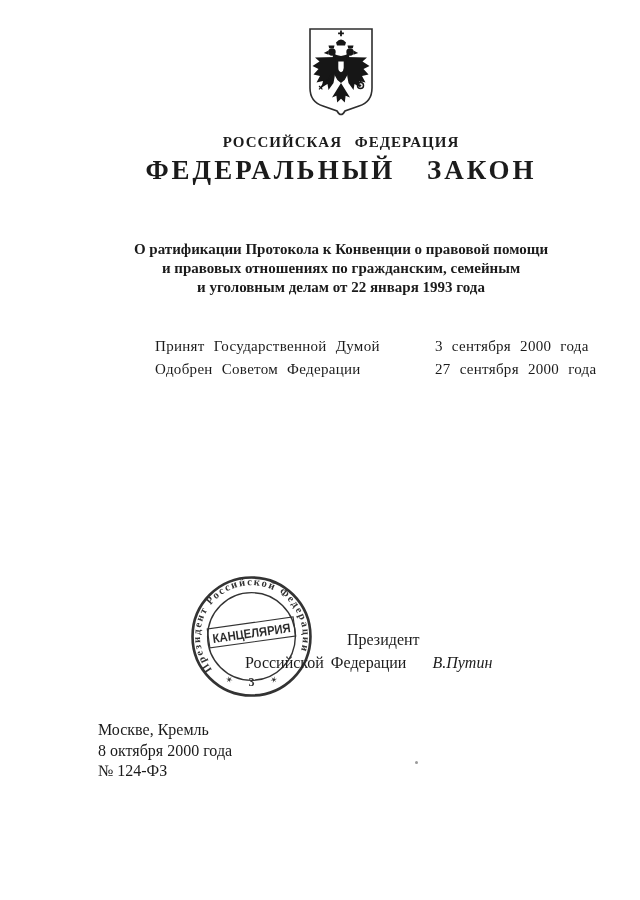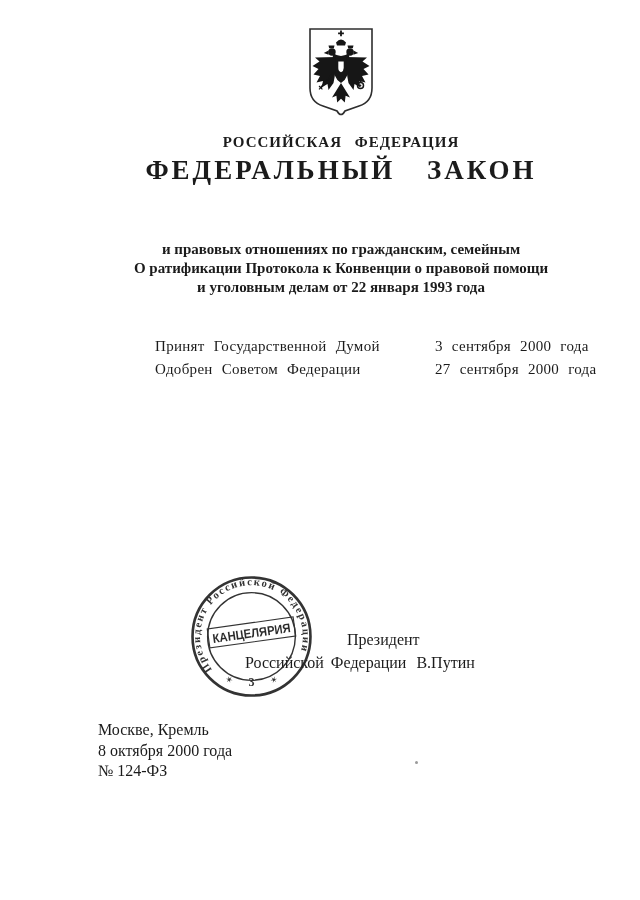--- a/index.html
+++ b/index.html
@@ -25,21 +25,21 @@
     display:grid;grid-template-columns:280px auto;row-gap:3px;
     font-size:15px;line-height:20px;letter-spacing:0.3px;word-spacing:5px;margin-left:20px;
   }
   .body-text{
     position:absolute;left:98px;top:432px;width:487px;margin:0;
     font-size:16px;line-height:37px;text-align:justify;text-indent:38px;
     word-spacing:2px;
   }
   .sig-line1{position:absolute;left:347px;top:631px;font-size:16px;}
   .sig-line2{position:absolute;left:245px;top:654px;font-size:16px;word-spacing:3px;}
-  .signer{margin-left:10px;word-spacing:normal;}
+  .signer{margin-left:26px;word-spacing:normal;font-style:italic;}
   .stamp{position:absolute;left:189px;top:574px;opacity:0.93;}
   .footer{position:absolute;left:98px;top:720px;font-size:16px;line-height:20.5px;}
   .artifact{position:absolute;left:415px;top:761px;width:3px;height:3px;background:#9a9a9a;border-radius:50%;}
 </style>
 </head>
 <body>
 
 <div class="page">
 
   <svg class="emblem" width="76" height="93" viewBox="0 0 76 93">
@@ -63,22 +63,22 @@
       <circle cx="57.5" cy="59.5" r="0.9"></circle>
       <path d="M57.5,56.5 v-2.2 M56.4,55.4 h2.2" stroke="#161616" stroke-width="1" fill="none"></path>
       <path d="M35.3,35.5 h5.4 v6.5 q0,3.2 -2.7,4.3 q-2.7,-1.1 -2.7,-4.3 z" fill="#ffffff"></path>
     </g>
   </svg>
 
   <div class="country">РОССИЙСКАЯ ФЕДЕРАЦИЯ</div>
   <div class="doctype">ФЕДЕРАЛЬНЫЙ ЗАКОН</div>
 
   <div class="law-title">
+    <div>О ратификации Протокола к Конвенции о правовой помощи</div>
     <div>и правовых отношениях по гражданским, семейным</div>
-    <div>О ратификации Протокола к Конвенции о правовой помощи</div>
     <div>и уголовным делам от 22 января 1993 года</div>
   </div>
 
   <div class="adoption">
     <span>Принят Государственной Думой</span>
     <span>3 сентября 2000 года</span>
     <span>Одобрен Советом Федерации</span>
     <span>27 сентября 2000 года</span>
   </div>
 

